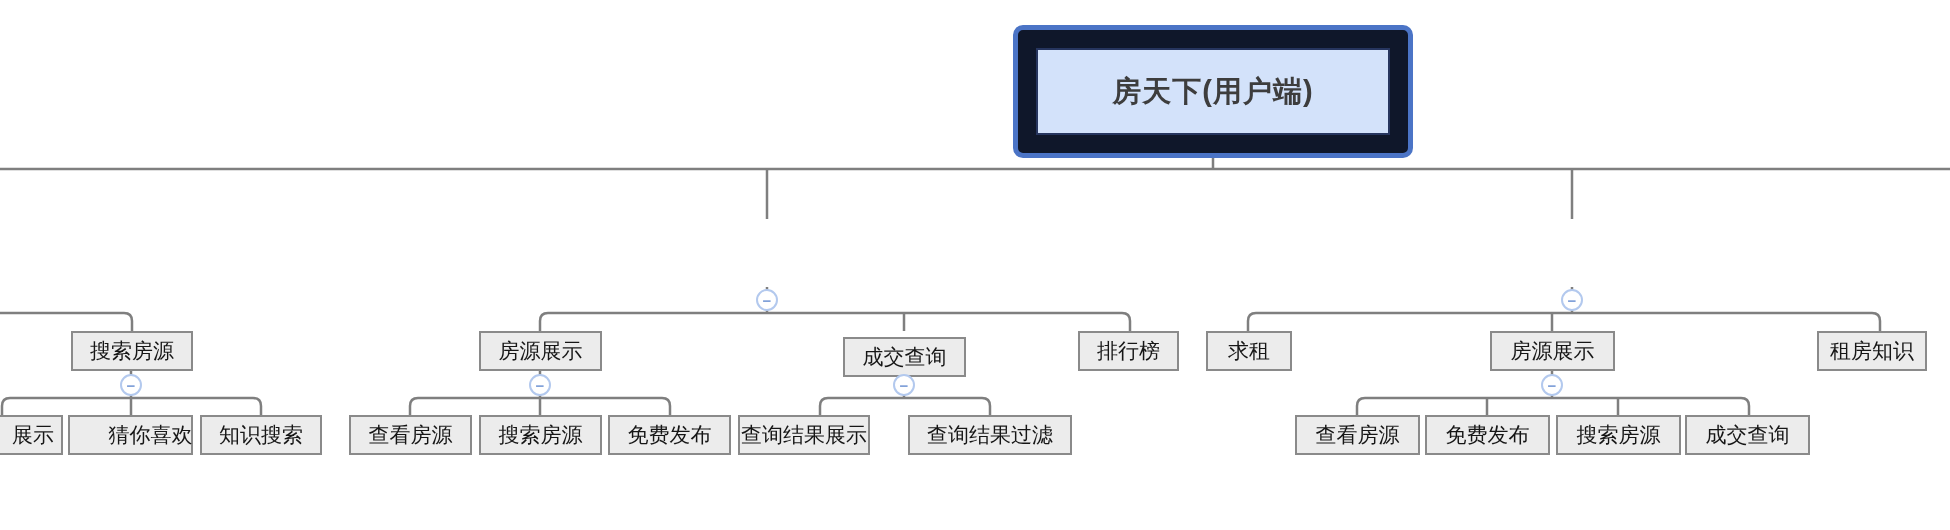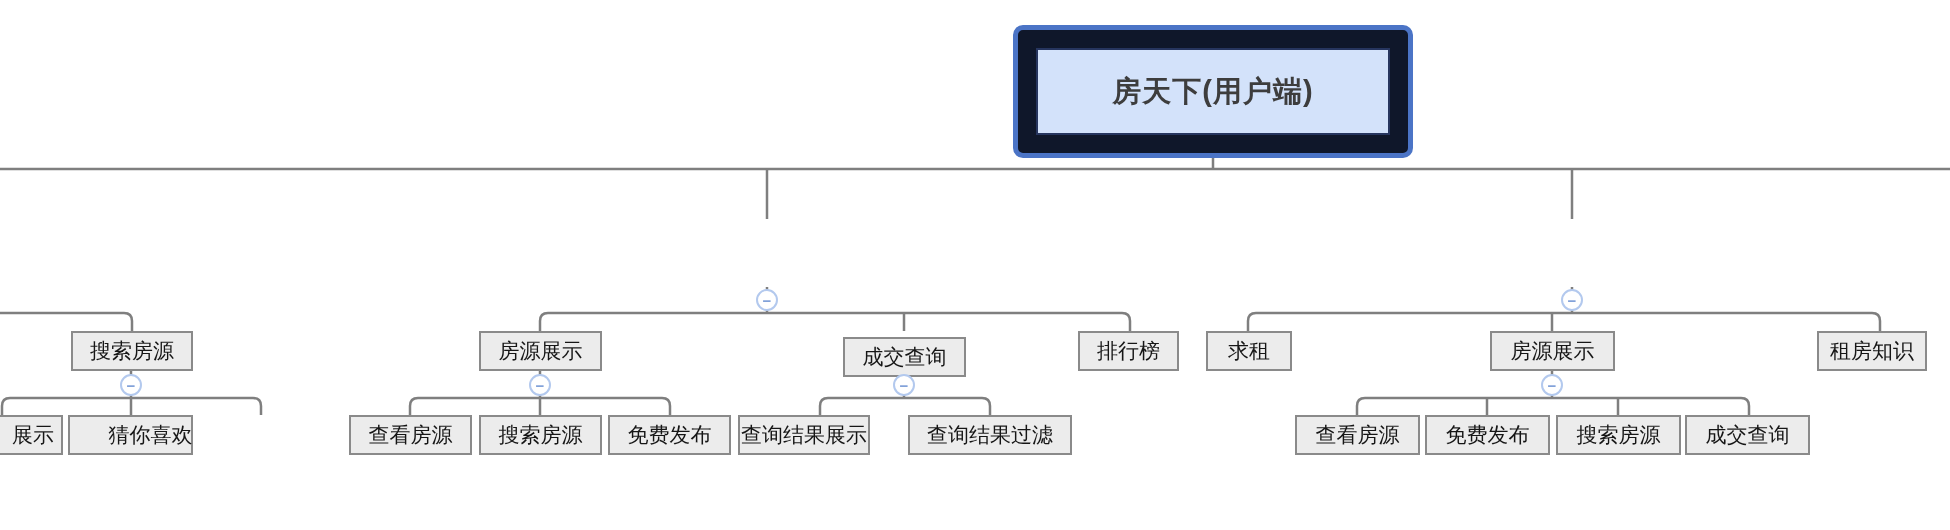--- a/index.html
+++ b/index.html
@@ -106,20 +106,21 @@
   <div class="node" style="left:71px;top:331px;width:122px;">搜索房源</div>
   <div class="node" style="left:479px;top:331px;width:123px;">房源展示</div>
   <div class="node" style="left:843px;top:337px;width:123px;">成交查询</div>
   <div class="node" style="left:1078px;top:331px;width:101px;">排行榜</div>
   <div class="node" style="left:1206px;top:331px;width:86px;">求租</div>
   <div class="node" style="left:1490px;top:331px;width:125px;">房源展示</div>
   <div class="node" style="left:1817px;top:331px;width:110px;">租房知识</div>
 
   <div class="node cut" style="left:-62px;top:415px;width:125px;">展示</div>
   <div class="node" style="left:68px;top:415px;width:125px;padding-left:40px;">猜你喜欢</div>
+  <div class="node" style="left:200px;top:415px;width:122px;">知识搜索</div>
   <div class="node" style="left:349px;top:415px;width:123px;">查看房源</div>
   <div class="node" style="left:479px;top:415px;width:123px;">搜索房源</div>
   <div class="node" style="left:608px;top:415px;width:123px;">免费发布</div>
   <div class="node" style="left:738px;top:415px;width:132px;">查询结果展示</div>
   <div class="node" style="left:908px;top:415px;width:164px;">查询结果过滤</div>
   <div class="node" style="left:1295px;top:415px;width:125px;">查看房源</div>
   <div class="node" style="left:1425px;top:415px;width:125px;">免费发布</div>
   <div class="node" style="left:1556px;top:415px;width:125px;">搜索房源</div>
   <div class="node" style="left:1685px;top:415px;width:125px;">成交查询</div>
 

